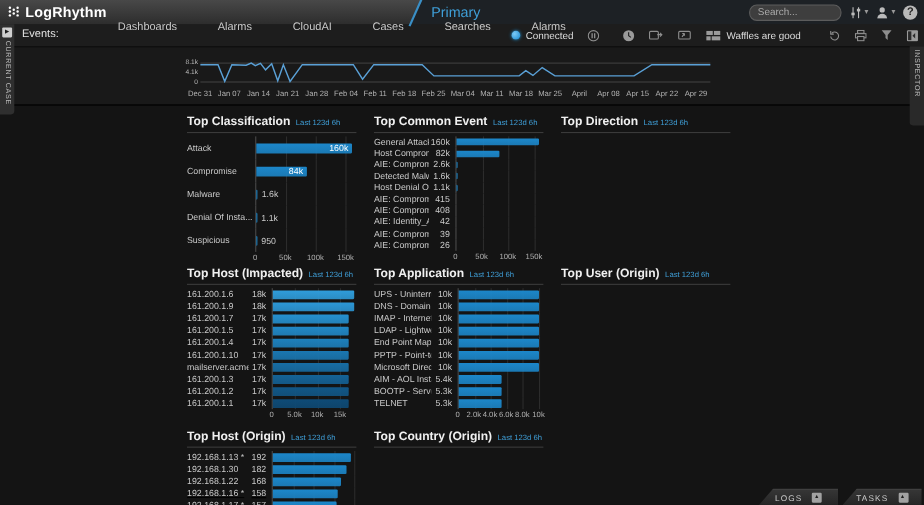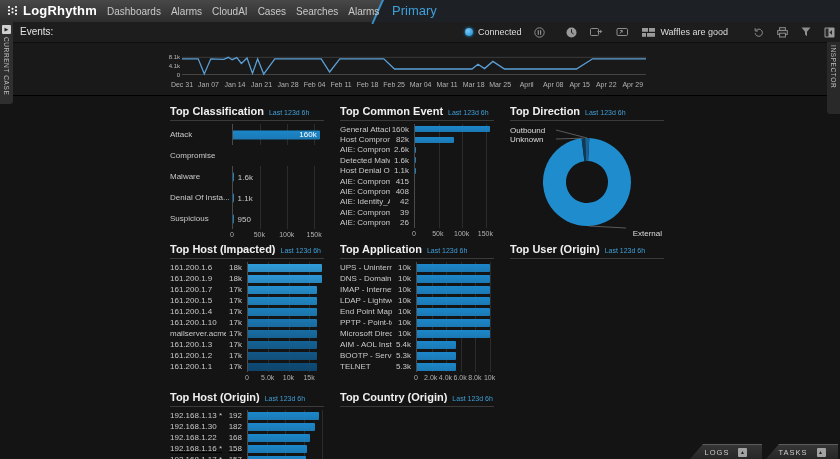--- a/index.html
+++ b/index.html
@@ -6,21 +6,21 @@
   body{width:840px;height:459px;position:relative;overflow:hidden;background:#121212;
        font-family:"Liberation Sans",sans-serif;-webkit-font-smoothing:antialiased;}
 
   
   .nav{position:absolute;top:0;left:0;right:0;height:22px;background:linear-gradient(#484848,#2d2d2d);z-index:30;}
   .nav-right-bg{position:absolute;left:372px;right:0;top:0;height:22px;background:#1d2125;
        clip-path:polygon(12px 0,100% 0,100% 100%,0 100%);}
   .nav-slash{position:absolute;left:377px;top:-3px;width:2px;height:28px;background:#3a8fc6;transform:rotate(24deg);}
   .logo{position:absolute;left:7px;top:3px;display:flex;align-items:center;gap:4px;color:#fff;
        font-weight:bold;font-size:13px;letter-spacing:.2px;}
-  .nav-items{position:absolute;left:107px;top:0;height:22px;display:flex;align-items:center;gap:10px;
+  .nav-items{position:absolute;left:107px;top:13px;height:22px;display:flex;align-items:center;gap:37px;
        font-size:10px;color:#c9c9c9;text-align:center;}
   .nav-items span{cursor:default;white-space:nowrap;}
   .nav-analyze{position:absolute;left:392px;top:3px;font-size:13px;color:#3f9fd8;}
   .nav-tools{position:absolute;right:6px;top:0;height:22px;display:flex;align-items:center;gap:7px;}
   .search{width:68px;height:13px;background:#3e3e3e;border:1px solid #5c5c5c;border-radius:7px;color:#ccc;
        font-size:9px;padding:0 7px;outline:none;font-family:"Liberation Sans",sans-serif;}
   .search::placeholder{color:#aaa;}
   .help{width:13px;height:13px;border-radius:50%;background:#b9b9b9;color:#222;font-size:10px;font-weight:bold;
        text-align:center;line-height:13px;}
   .caret{color:#999;font-size:7px;line-height:1;}
@@ -110,20 +110,43 @@
   </div>
   <div class="nav-items">
     <span>Dashboards</span>
     <span>Alarms</span>
     <span>CloudAI</span>
     <span>Cases</span>
     <span>Searches</span>
     <span>Alarms</span>
   </div>
   <div class="nav-analyze">Primary</div>
+  <div class="nav-tools">
+    <input class="search" placeholder="Search..." style="">
+    <span class="tool-pair">
+      <span class="ico">
+        <svg width="12" height="11" viewBox="0 0 12 11">
+            <path d="M3.5 0.5 v10 M8.5 0.5 v10" stroke="#bbb" stroke-width="1" fill="none"></path>
+            <rect x="2" y="5.5" width="3" height="2.4" fill="#bbb"></rect>
+            <rect x="7" y="2" width="3" height="2.4" fill="#bbb"></rect>
+          </svg>
+      </span>
+      <span class="caret">▾</span>
+    </span>
+    <span class="tool-pair">
+      <span class="ico">
+        <svg width="12" height="11" viewBox="0 0 12 11">
+            <circle cx="6" cy="3" r="2.4" fill="#bbb"></circle>
+            <path d="M1.5 10.8 a4.5 4.2 0 0 1 9 0 Z" fill="#bbb"></path>
+          </svg>
+      </span>
+      <span class="caret">▾</span>
+    </span>
+    <span class="help">?</span>
+  </div>
 </div>
 
 <div class="events-bar">
   <span class="ev-label">Events:</span>
   <div class="ev-tools">
     <span class="conn">
       <span class="conn-dot"></span>
       <span>Connected</span>
     </span>
     <span class="ico">
@@ -247,20 +270,28 @@
               <div class="b-grid" style="left: 29.7619%;"></div>
               <div class="b-grid" style="left: 59.5238%;"></div>
               <div class="b-grid" style="left: 89.2857%;"></div>
               <div class="b-bar" style="height: 9px; width: 95.2381%; background: linear-gradient(rgb(28, 135, 202), rgba(28, 135, 202, 0.88));">
                 <div class="b-vin">160k</div>
               </div>
             </div>
           </div>
           <div class="b-row" style="height: 21px;">
             <div class="b-label" style="width: 62px;">Compromise</div>
+            <div class="b-cell">
+              <div class="b-grid" style="left: 29.7619%;"></div>
+              <div class="b-grid" style="left: 59.5238%;"></div>
+              <div class="b-grid" style="left: 89.2857%;"></div>
+              <div class="b-bar" style="height: 9px; width: 50%; background: linear-gradient(rgb(28, 135, 202), rgba(28, 135, 202, 0.88));">
+                <div class="b-vin">84k</div>
+              </div>
+            </div>
           </div>
           <div class="b-row" style="height: 21px;">
             <div class="b-label" style="width: 62px;">Malware</div>
             <div class="b-cell">
               <div class="b-grid" style="left: 29.7619%;"></div>
               <div class="b-grid" style="left: 59.5238%;"></div>
               <div class="b-grid" style="left: 89.2857%;"></div>
               <div class="b-bar" style="height: 9px; width: 0.952381%; background: linear-gradient(rgb(28, 135, 202), rgba(28, 135, 202, 0.88));"></div>
               <div class="b-vout" style="left: 0.952381%;">1.6k</div>
             </div>
@@ -413,28 +444,20 @@
             </div>
           </div>
         </div>
     </div>
 
     <div class="card">
       <div class="card-head">
           <span class="c-title">Top Direction</span>
           <span class="c-sub">Last 123d 6h</span>
         </div>
-      <div class="c-body"><svg width="154" height="112">
-            <path d="M79.30278207468953 14.060300470798751 A44 44 0 1 1 71.57677647887719 14.33549901075314 L74.41164331946412 37.16012452785945 A21 21 0 1 0 78.09905508110182 37.028779770153946 Z" fill="#1f8ccd"></path>
-            <path d="M71.57677647887719 14.33549901075314 A44 44 0 0 1 75.15747123591521 14.038595475650233 L76.1206112716868 37.018420567923975 A21 21 0 0 0 74.41164331946412 37.16012452785945 Z" fill="#0e3a55"></path>
-            <path d="M75.15747123591521 14.038595475650233 A44 44 0 0 1 79.30278207468953 14.060300470798751 L78.09905508110182 37.028779770153946 A21 21 0 0 0 76.1206112716868 37.018420567923975 Z" fill="#1c5f92"></path>
-            <line x1="77.23038240858247" y1="14.000603141113224" x2="46" y2="6" stroke="#777" stroke-width="0.7"></line>
-            <line x1="73.36409199858011" y1="14.150482636576136" x2="46" y2="15" stroke="#777" stroke-width="0.7"></line>
-            <line x1="78.56627656058977" y1="101.97211363734688" x2="116" y2="104" stroke="#777" stroke-width="0.7"></line>
-          </svg><div class="donut-label" style="left: 0px; top: 2px;">Outbound</div><div class="donut-label" style="left: 0px; top: 11px;">Unknown</div><div class="donut-label" style="right: 2px; bottom: 2px;">External</div></div>
     </div>
 
     <div class="card">
       <div class="card-head">
           <span class="c-title">Top Host (Impacted)</span>
           <span class="c-sub">Last 123d 6h</span>
         </div>
       <div class="c-body">
           <div class="b-row" style="height: 11px;">
             <div class="b-label" style="width: 56px;">161.200.1.6</div>

